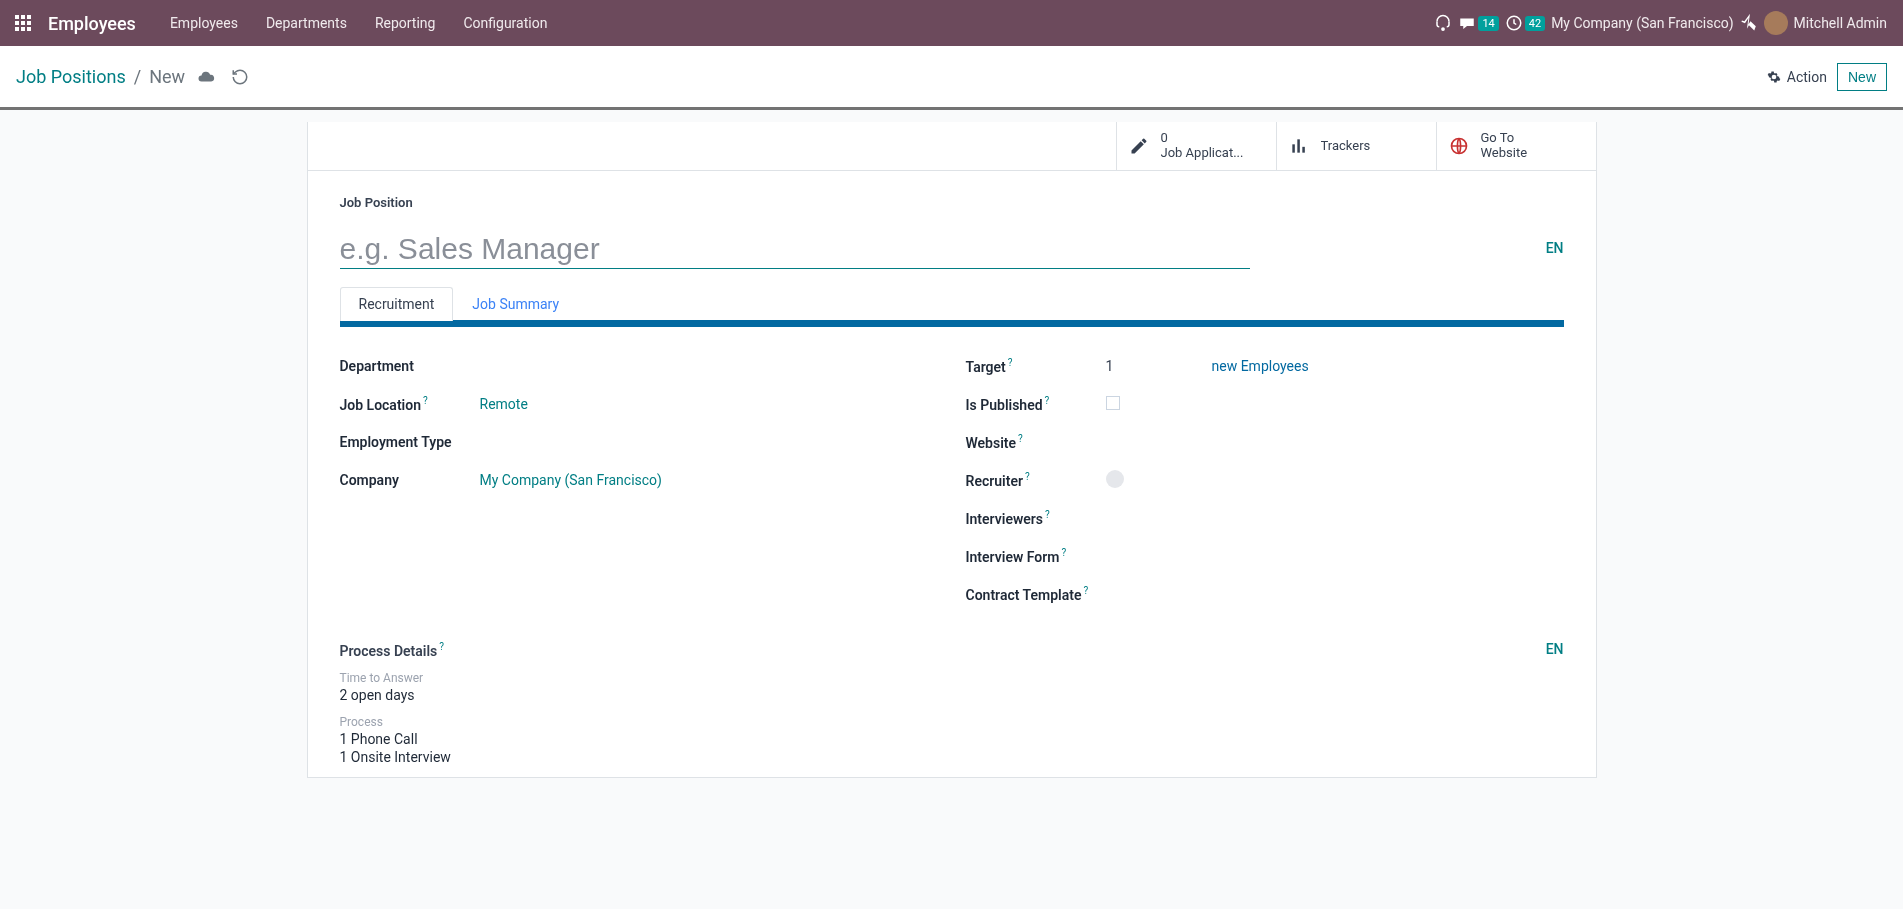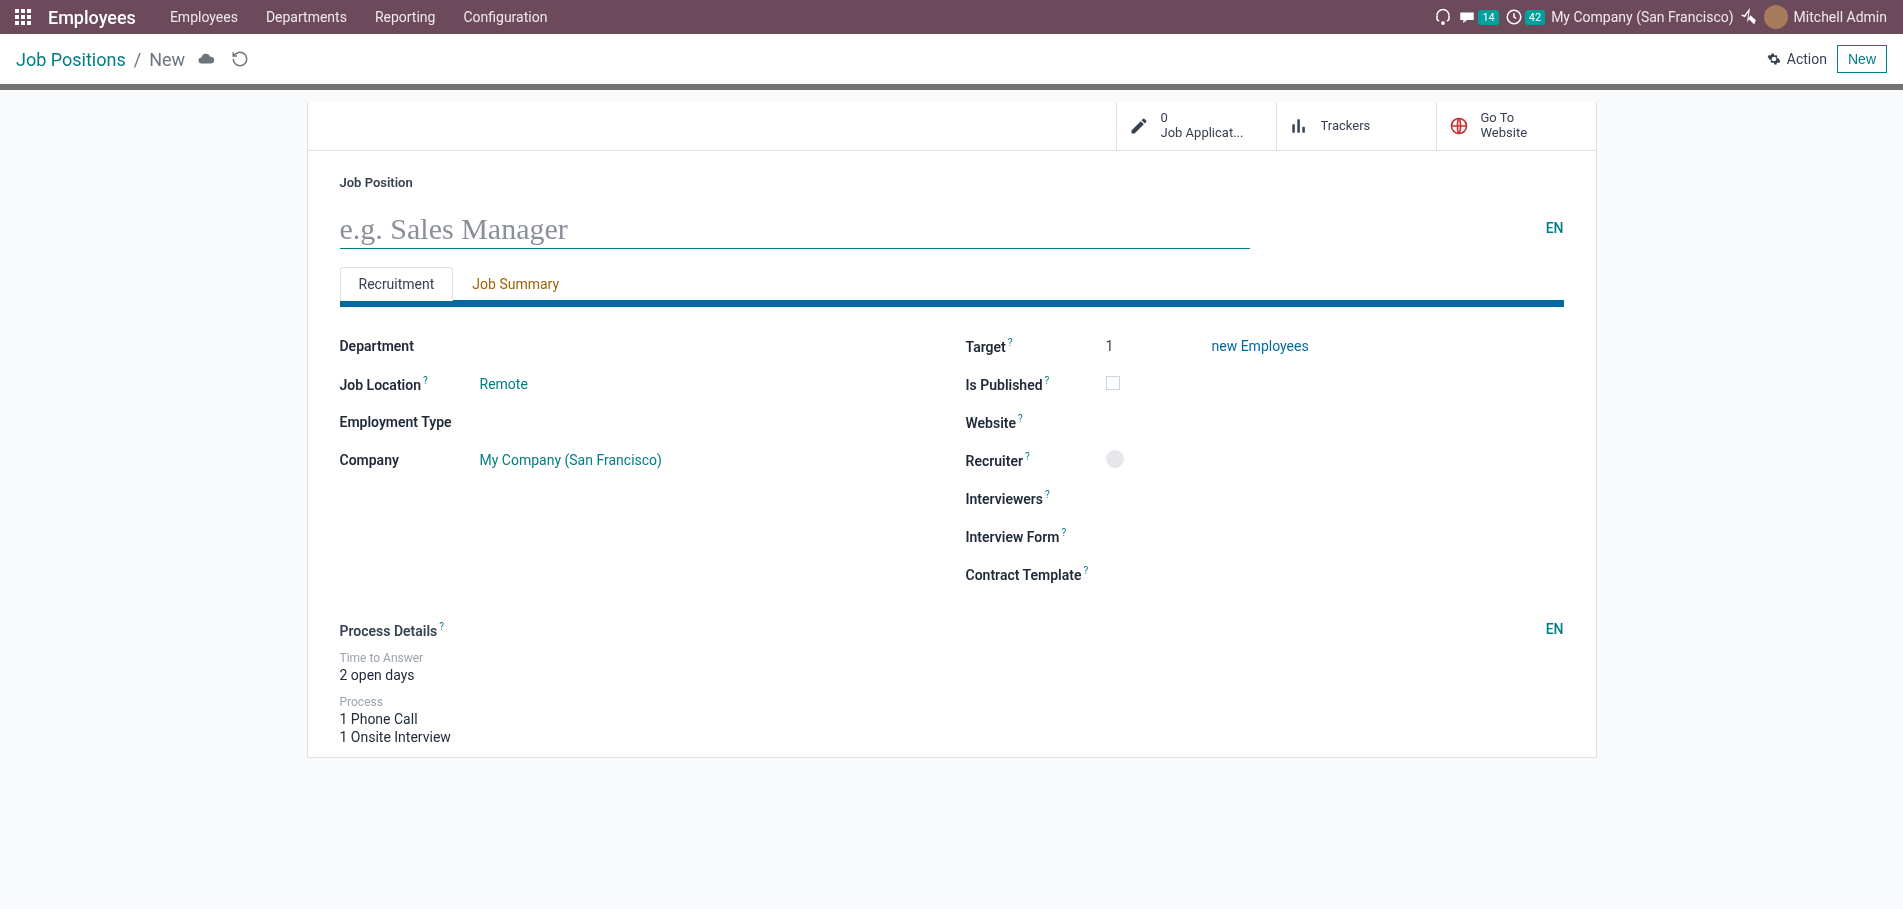--- a/index.html
+++ b/index.html
@@ -1,54 +1,54 @@
 <!DOCTYPE html>
 <html><head>
 <meta charset="utf-8">
 <style>
 * { box-sizing: border-box; margin: 0; padding: 0; }
 body { font-family: -apple-system, BlinkMacSystemFont, "Segoe UI", Roboto, sans-serif; font-size: 14px; color: #374151; background: #f9fafb; }
-.topbar { background: #6c4a5c; color: #fff; height: 34px; display: flex; align-items: center; padding: 0 8px; }
+.topbar { background: #6c4a5c; color: #fff; height: 46px; display: flex; align-items: center; padding: 0 8px; }
 .apps-icon { width: 30px; height: 30px; display: flex; align-items: center; justify-content: center; cursor: pointer; }
 .app-title { font-size: 18px; font-weight: 500; padding: 0 10px; margin-right: 10px; }
 .nav-items { display: flex; gap: 0; }
 .nav-item { padding: 0 14px; font-size: 14px; cursor: pointer; color: #f0eaed; height: 46px; display: flex; align-items: center; }
 .spacer { flex: 1; }
 .systray { display: flex; align-items: center; gap: 6px; padding-right: 8px; }
 .systray-item { display: flex; align-items: center; cursor: pointer; color: #f0eaed; position: relative; }
 .badge { background: #00a09d; color: #fff; font-size: 11px; border-radius: 3px; padding: 1px 4px; margin-left: 2px; }
 .company-name { font-size: 14px; }
 .avatar { width: 24px; height: 24px; border-radius: 50%; background: #a67b5b; margin-right: 6px; display: inline-block; }
 .user-name { font-size: 14px; }
-.controlbar { background: #fff; border-bottom: 6px solid #737373; height: 56px; display: flex; align-items: center; padding: 0 16px; }
+.controlbar { background: #fff; border-bottom: 3px solid #737373; height: 64px; display: flex; align-items: center; padding: 0 16px; }
 .breadcrumb { display: flex; align-items: center; font-size: 18px; gap: 8px; }
 .breadcrumb-link { color: #017e84; cursor: pointer; }
 .breadcrumb-sep { color: #6c757d; }
 .breadcrumb-current { color: #6c757d; }
 .bc-icon { width: 26px; height: 26px; display: flex; align-items: center; justify-content: center; cursor: pointer; color: #6c757d; }
 .ctrl-right { display: flex; align-items: center; gap: 10px; }
 .action-btn { display: flex; align-items: center; gap: 6px; color: #374151; cursor: pointer; font-size: 14px; }
 .new-btn { border: 1px solid #017e84; color: #017e84; background: #fff; padding: 5px 10px; font-size: 14px; cursor: pointer; font-weight: 500; }
 .main { display: flex; justify-content: center; padding: 0; }
 .form-sheet { width: 1290px; background: #fff; border: 1px solid #dee2e6; border-top: none; margin-top: 12px; }
 .stat-row { display: flex; justify-content: flex-end; border-bottom: 1px solid #dee2e6; }
 .stat-btn { width: 160px; height: 48px; border-left: 1px solid #dee2e6; display: flex; align-items: center; padding: 0 10px; gap: 10px; cursor: pointer; }
 .stat-icon { width: 24px; height: 24px; color: #374151; display: flex; align-items: center; justify-content: center; }
 .stat-body { display: flex; flex-direction: column; line-height: 1.15; font-size: 13px; overflow: hidden; }
 .stat-num { font-weight: 400; }
 .stat-label { white-space: nowrap; overflow: hidden; text-overflow: ellipsis; }
 .globe-icon { color: #c83232; }
 .form-body { padding: 24px 32px 12px 32px; }
 .jp-label { font-size: 13px; font-weight: 600; margin-bottom: 20px; }
 .jp-input-row { display: flex; align-items: baseline; gap: 20px; margin-bottom: 18px; }
-.jp-input { flex: 1; border: none; border-bottom: 1px solid #017e84; font-size: 30px; color: #0f766e; padding: 2px 0; background: transparent; max-width: 910px; font-family: Liberation Serif, serif; }
+.jp-input { flex: 1; border: none; border-bottom: 1px solid #017e84; font-size: 30px; color: #0f766e; padding: 2px 0; background: transparent; max-width: 910px; }
 .jp-input::placeholder { color: #8a8f98; }
 .lang-tag { color: #017e84; font-weight: 500; font-size: 14px; cursor: pointer; margin-left: auto; align-self: flex-start; margin-top: 10px;}
 .tabs { display: flex; border-bottom: 7px solid #0369a1; }
-.tab { padding: 8px 18px; font-size: 14px; cursor: pointer; color: #a16207; border: 1px solid transparent; border-bottom: none; }
+.tab { padding: 8px 18px; font-size: 14px; cursor: pointer; color: #3b82f6; border: 1px solid transparent; border-bottom: none; }
 .tab.active { color: #374151; border-color: #dee2e6; background: #fff; border-radius: 3px 3px 0 0; margin-bottom: -1px; }
 .form-grid { display: flex; padding: 20px 0 10px 0; gap: 28px; }
 .col { flex: 1; }
 .field-row { display: flex; align-items: center; min-height: 38px; }
 .field-label { width: 140px; font-size: 14px; font-weight: 600; color: #1f2937; position: relative; }
 .field-value { font-size: 14px; color: #374151; }
 .field-value.link { color: #017e84; cursor: pointer; }
 .help-q { color: #017e84; font-size: 10px; vertical-align: super; margin-left: 2px; font-weight: 400;}
 .checkbox { width: 14px; height: 14px; border: 1px solid #cbd5e1; display: inline-block; }
 .avatar-sm { width: 18px; height: 18px; border-radius: 50%; background: #e5e7eb; display: inline-block; }

